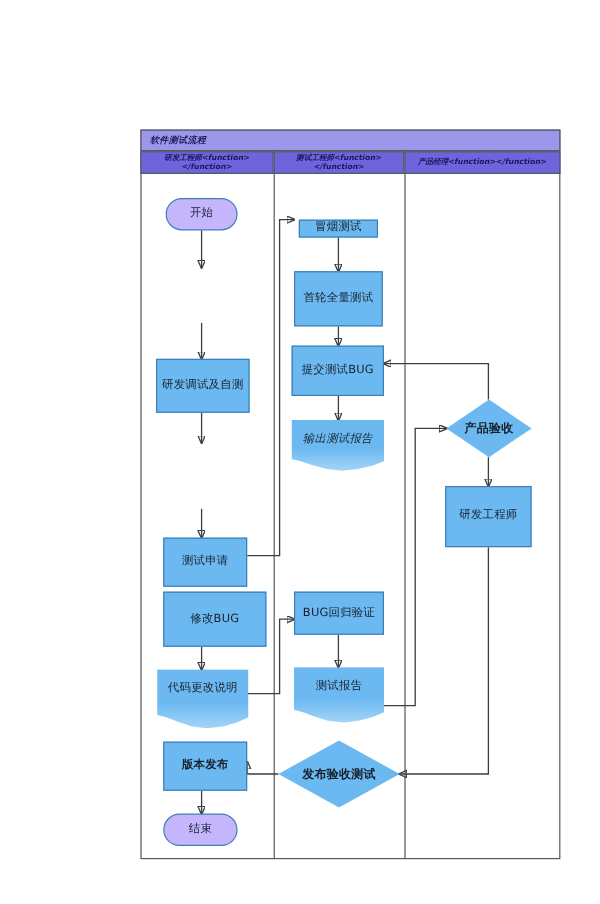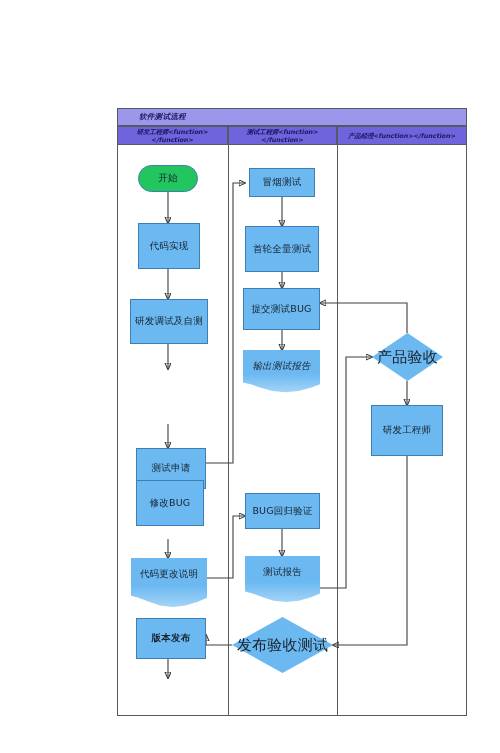--- a/index.html
+++ b/index.html
@@ -21,21 +21,21 @@
     background:#ffffff;
   }
   .title-band{
     position:absolute;left:117px;top:108px;width:350px;height:18px;
     box-sizing:border-box;
     border:1px solid #555a5e;
     background:#9c97ea;
     display:flex;align-items:center;
   }
   .title-band span{
-    padding-left:21px;
+    padding-left:7px;
     font-size:7.5px;font-weight:bold;font-style:italic;
     color:#201a5e;letter-spacing:.3px;
     white-space:nowrap;
   }
   .lane-head-row{
     position:absolute;left:117px;top:126px;width:350px;height:19px;
     display:flex;
   }
   .lane-head{
     box-sizing:border-box;
@@ -69,21 +69,21 @@
     font-size:9.5px;
     line-height:1.15;
     letter-spacing:.2px;
     z-index:4;
   }
   .rect{
     background:#6cb9f2;
     border:1px solid #3d7fb5;
   }
   .rounded{
-    background:#22c55e;
+    background:#c4b5fd;
     border:1px solid #3d7fb5;
     border-radius:14px;
   }
   
   .doc{
     background:linear-gradient(#6cb9f2 0%,#6cb9f2 55%,#a9d7f7 100%);
     border:none;
     filter:drop-shadow(0.6px 0 0 #3d7fb5) drop-shadow(-0.6px 0 0 #3d7fb5)
            drop-shadow(0 0.6px 0 #3d7fb5) drop-shadow(0 -0.6px 0 #3d7fb5);
     -webkit-clip-path:polygon(0% 0%,100% 0%,100% 78%,
@@ -98,22 +98,23 @@
     position:absolute;inset:0;
     background:#6cb9f2;
     filter:drop-shadow(0.6px 0 0 #3d7fb5) drop-shadow(-0.6px 0 0 #3d7fb5)
            drop-shadow(0 0.6px 0 #3d7fb5) drop-shadow(0 -0.6px 0 #3d7fb5);
     -webkit-clip-path:polygon(50% 0%,100% 50%,50% 100%,0% 50%);
     clip-path:polygon(50% 0%,100% 50%,50% 100%,0% 50%);
   }
   .diamond-label{
     position:absolute;inset:0;
     display:flex;align-items:center;justify-content:center;
-    font-size:15px;color:#16202b;text-align:center;
+    font-size:10px;color:#16202b;text-align:center;
     letter-spacing:.2px;
+    font-weight:bold;
   }
 
   
   #wires{position:absolute;left:0;top:0;width:500px;height:753px;z-index:2;}
   #wires line,#wires path,#wires polyline{
     stroke:#3a3f44;stroke-width:1.1;fill:none;
   }
 </style>
 </head>
 <body>
@@ -164,35 +165,35 @@
 
     <line x1="407" y1="381" x2="407" y2="405" marker-end="url(#ah)"></line>
 
     <polyline points="407,456 407,645 333,645" marker-end="url(#ah)"></polyline>
 
     <polyline points="232,645 206,645 206,635" marker-end="url(#ah)"></polyline>
   </svg>
 
   <div class="node rounded" style="left:138px;top:165px;width:60px;height:27px;">开始</div>
 
-  <div class="node rect" style="left:138px;top:223px;width:62px;height:46px;">代码实现</div>
 
   <div class="node rect" style="left:130px;top:299px;width:78px;height:45px;">研发调试及自测</div>
 
 
   <div class="node rect" style="left:136px;top:448px;width:70px;height:41px;">测试申请</div>
 
-  <div class="node rect" style="left:136px;top:480px;width:68px;height:46px;">修改BUG</div>
+  <div class="node rect" style="left:136px;top:493px;width:86px;height:46px;">修改BUG</div>
 
   <div class="node doc" style="left:131px;top:558px;width:76px;height:51px;">代码更改说明</div>
 
   <div class="node rect" style="left:136px;top:618px;width:70px;height:41px;font-weight:bold;">版本发布</div>
 
-
-  <div class="node rect" style="left:249px;top:168px;width:66px;height:29px;">冒烟测试</div>
+  <div class="node rounded" style="left:136px;top:678px;width:62px;height:27px;">结束</div>
+
+  <div class="node rect" style="left:249px;top:183px;width:66px;height:15px;">冒烟测试</div>
 
   <div class="node rect" style="left:245px;top:226px;width:74px;height:46px;">首轮全量测试</div>
 
   <div class="node rect" style="left:243px;top:288px;width:77px;height:42px;">提交测试BUG</div>
 
   <div class="node doc" style="left:243px;top:350px;width:77px;height:44px;font-style:italic;">输出测试报告</div>
 
   <div class="node rect" style="left:245px;top:493px;width:75px;height:36px;">BUG回归验证</div>
 
   <div class="node doc" style="left:245px;top:556px;width:75px;height:48px;">测试报告</div>

